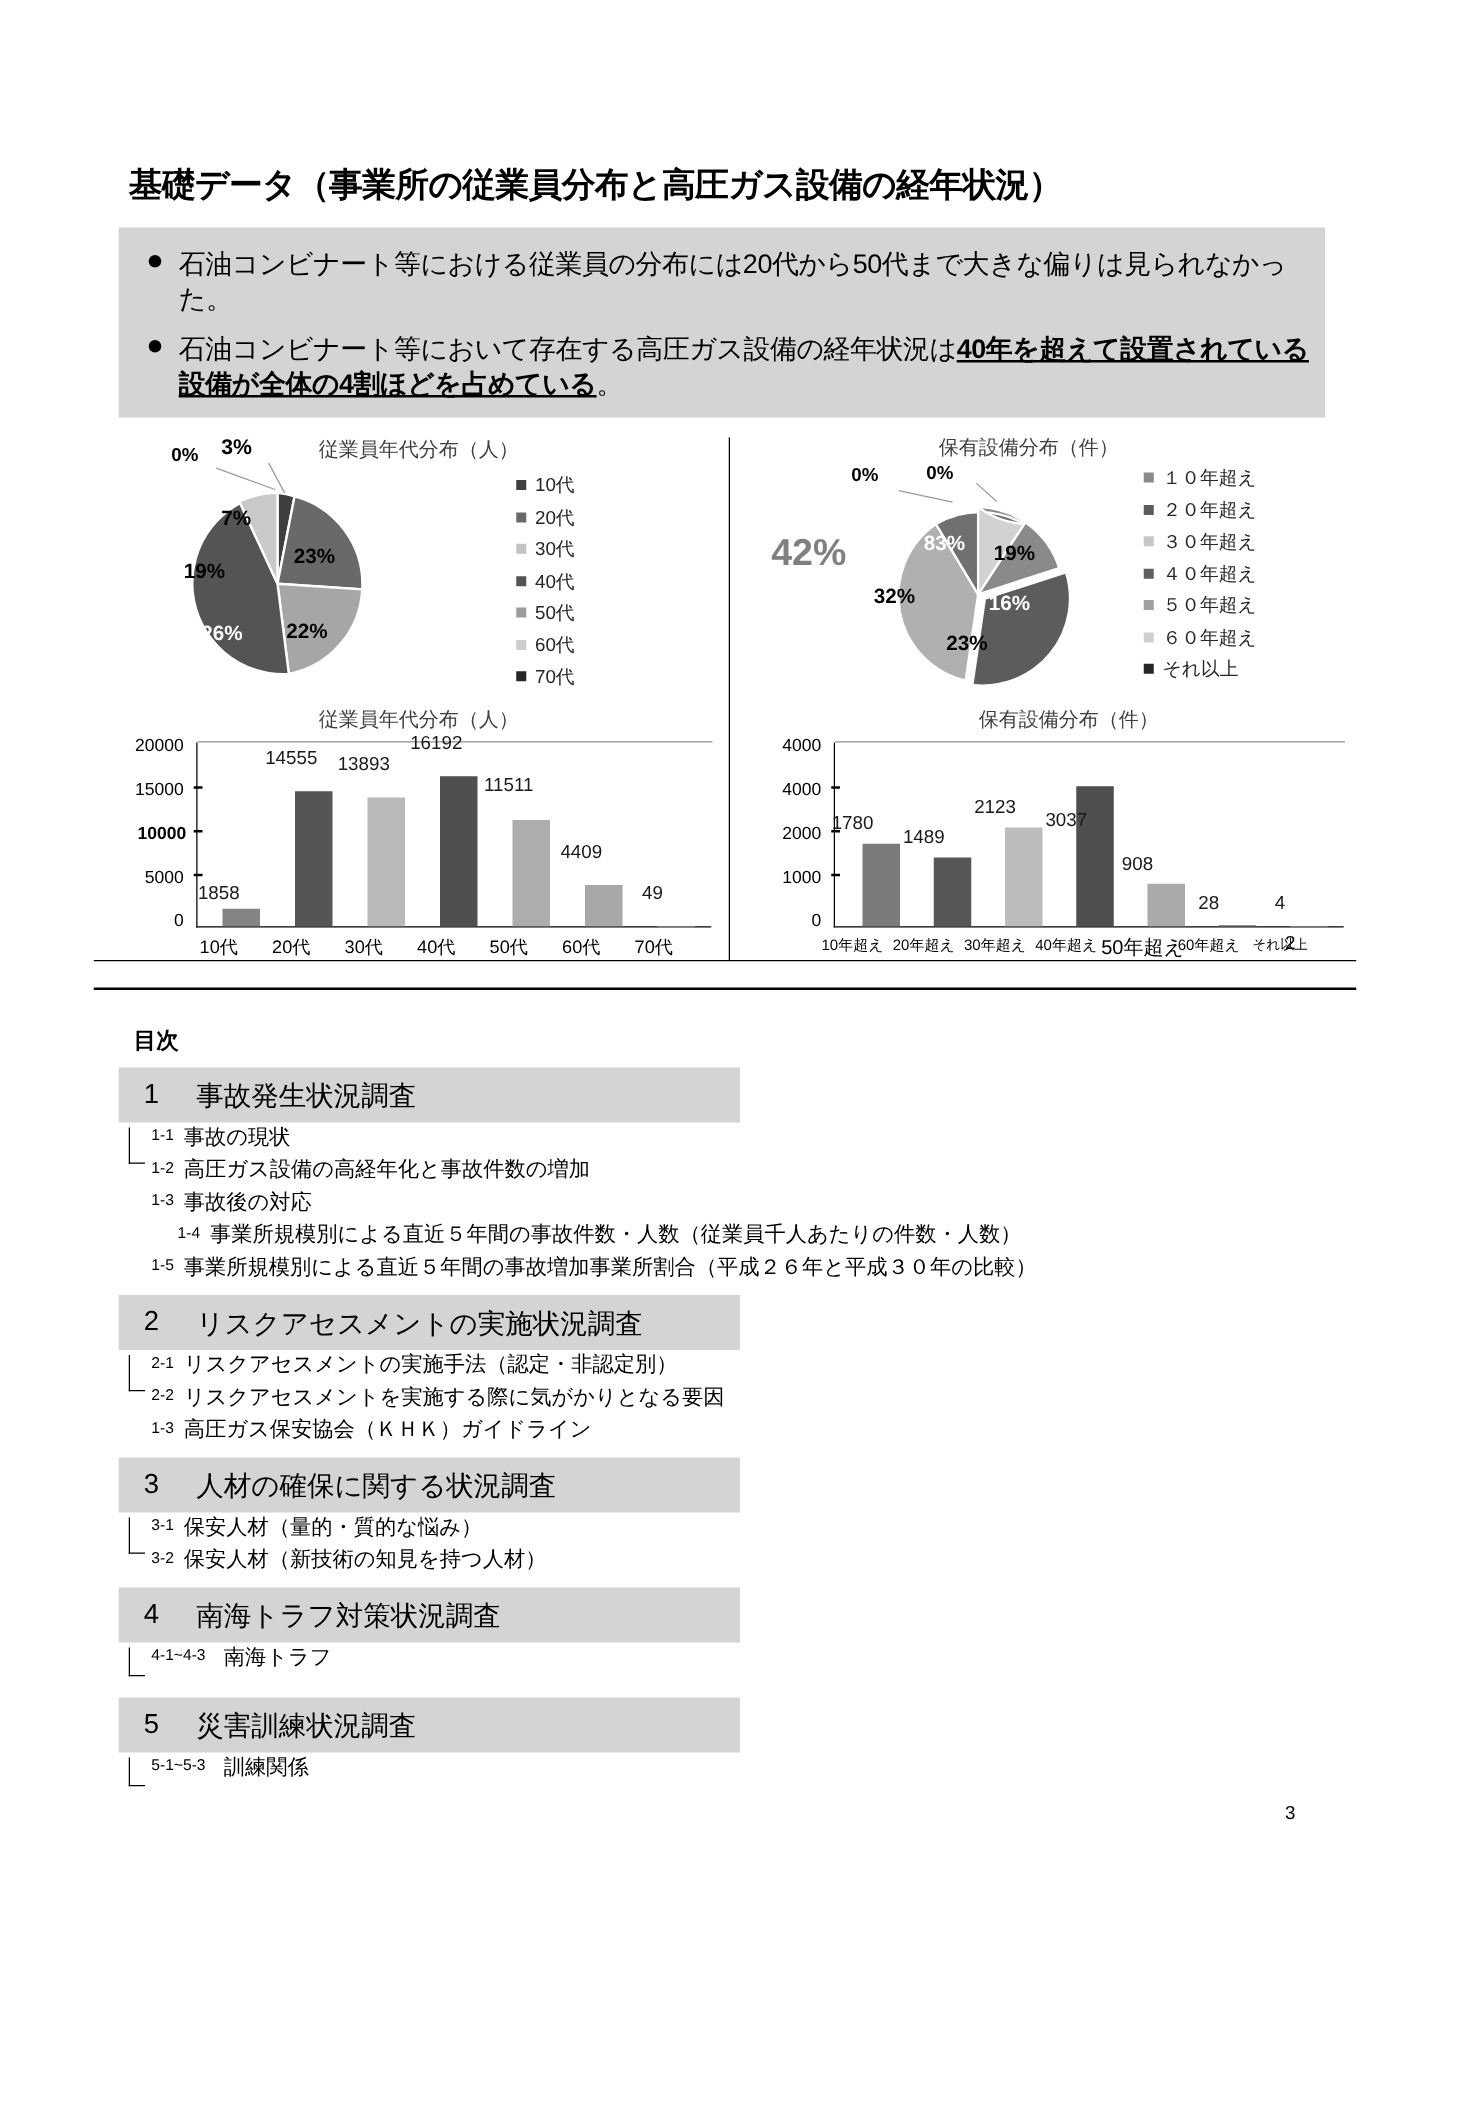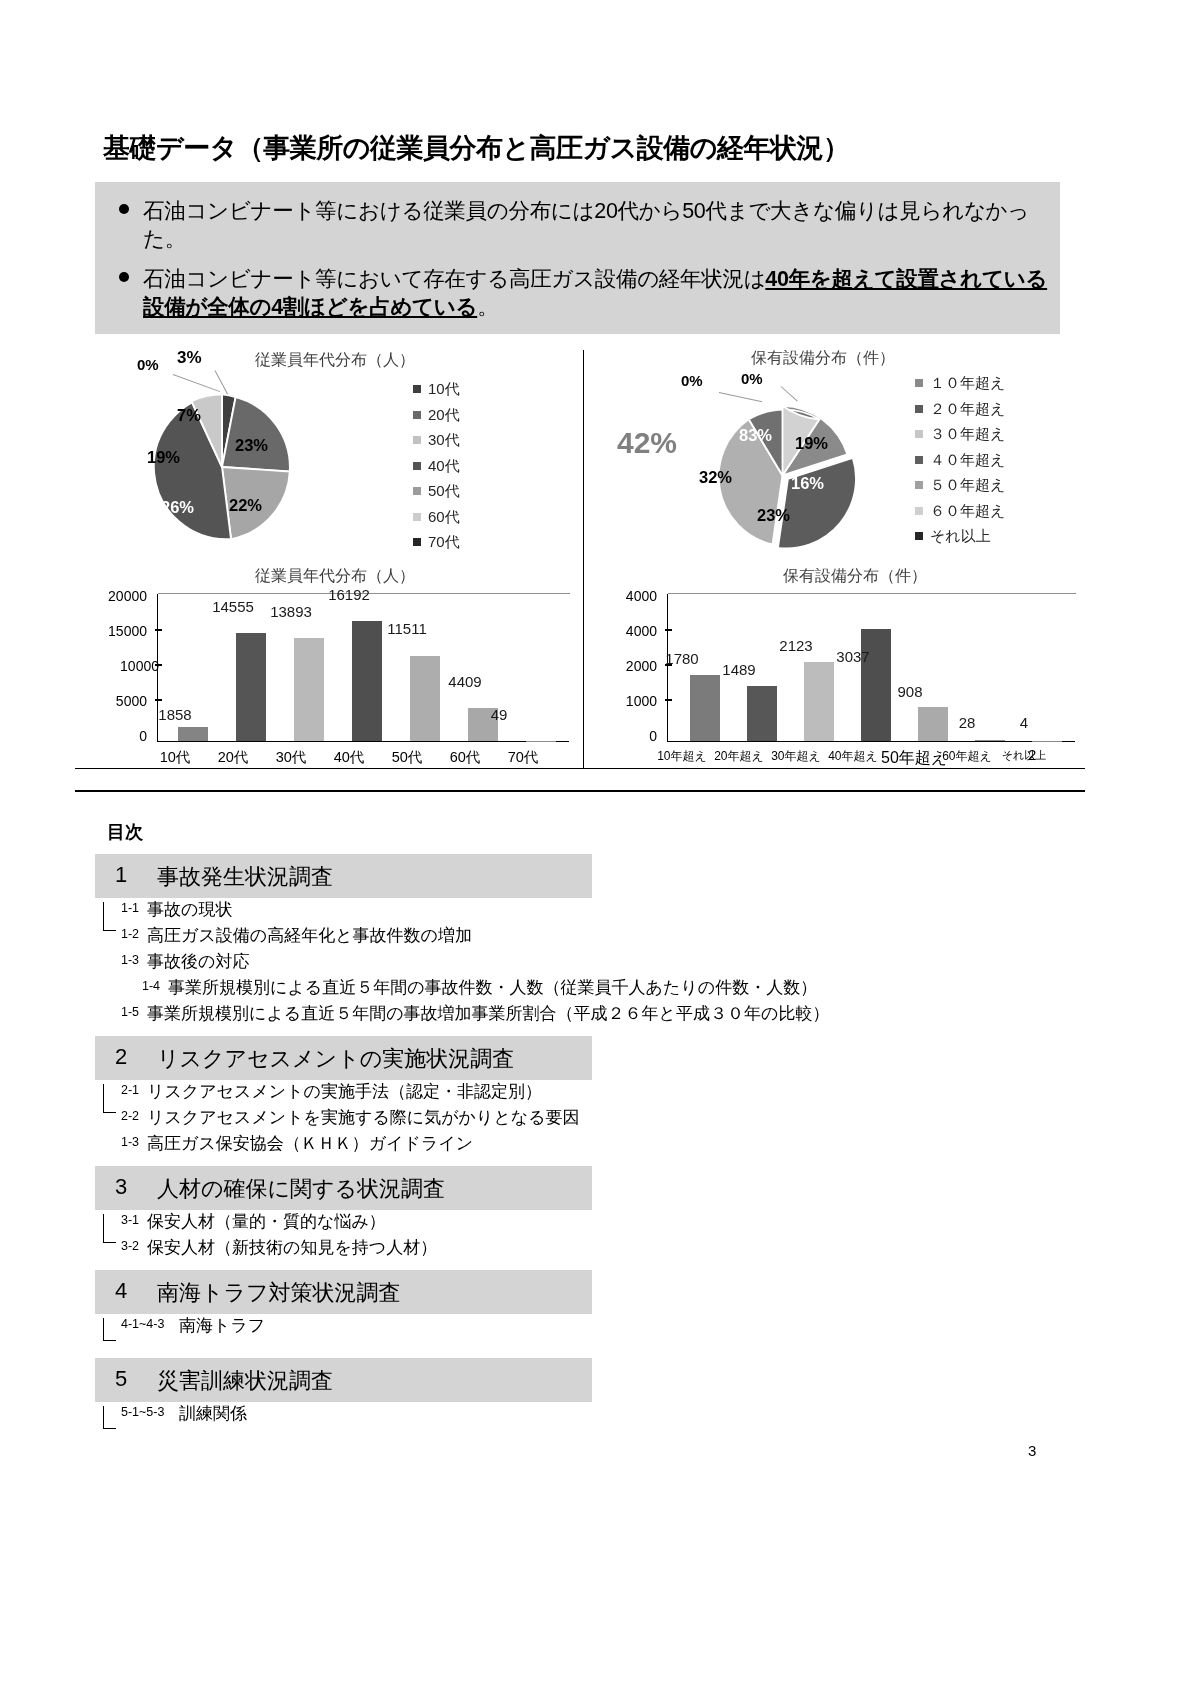--- a/index.html
+++ b/index.html
@@ -362,21 +362,21 @@
         <span class="li"><span class="sw" style="background:#cfcfcf;"></span><span>６０年超え</span></span>
         <span class="li"><span class="sw" style="background:#262626;"></span><span>それ以上</span></span>
       </div>
     </div>
 
     <div class="bar-block" style="left:0px; top:448px; width:500px; height:202px;">
       <div class="bar-title" style="left:120px; top:0px; width:280px;">従業員年代分布（人）</div>
 
       <div class="axis-y-label" style="left:0px; top:22px; width:72px;">20000</div>
       <div class="axis-y-label" style="left:0px; top:57px; width:72px;">15000</div>
-      <div class="axis-y-label" style="left:12px; top:92px; width:72px;">10000</div>
+      <div class="axis-y-label" style="left:2px; top:92px; width:72px;font-weight:bold;">10000</div>
       <div class="axis-y-label" style="left:0px; top:127px; width:72px;">5000</div>
       <div class="axis-y-label" style="left:0px; top:162px; width:72px;">0</div>
 
       <div class="plot" style="left:82px; top:28px; width:412px; height:148px;">
         <div class="plot-top-border" style="left:0; top:-1px; width:412px;"></div>
         <div class="tick" style="left:-3px; top:35px;"></div>
         <div class="tick" style="left:-3px; top:70px;"></div>
         <div class="tick" style="left:-3px; top:105px;"></div>
 
         <div class="bar" style="left:20px; width:30px; height:13.7px; background:#848484;"></div>
@@ -387,21 +387,21 @@
         <div class="bar" style="left:310px; width:30px; height:32.6px; background:#a8a8a8;"></div>
         <div class="bar" style="left:368px; width:30px; height:0.4px; background:#8e8e8e;"></div>
       </div>
 
       <div class="bar-val" style="left:62px; top:140px; width:76px;">1858</div>
       <div class="bar-val" style="left:120px; top:32px; width:76px;">14555</div>
       <div class="bar-val" style="left:178px; top:37px; width:76px;">13893</div>
       <div class="bar-val" style="left:236px; top:20px; width:76px;">16192</div>
       <div class="bar-val" style="left:294px; top:54px; width:76px;">11511</div>
       <div class="bar-val" style="left:352px; top:107px; width:76px;">4409</div>
-      <div class="bar-val" style="left:386px; top:140px; width:76px;">49</div>
+      <div class="bar-val" style="left:409px; top:140px; width:76px;">49</div>
 
       <div class="cat-label" style="left:64px; top:182px; width:72px;">10代</div>
       <div class="cat-label" style="left:122px; top:182px; width:72px;">20代</div>
       <div class="cat-label" style="left:180px; top:182px; width:72px;">30代</div>
       <div class="cat-label" style="left:238px; top:182px; width:72px;">40代</div>
       <div class="cat-label" style="left:296px; top:182px; width:72px;">50代</div>
       <div class="cat-label" style="left:354px; top:182px; width:72px;">60代</div>
       <div class="cat-label" style="left:412px; top:182px; width:72px;">70代</div>
     </div>
 

